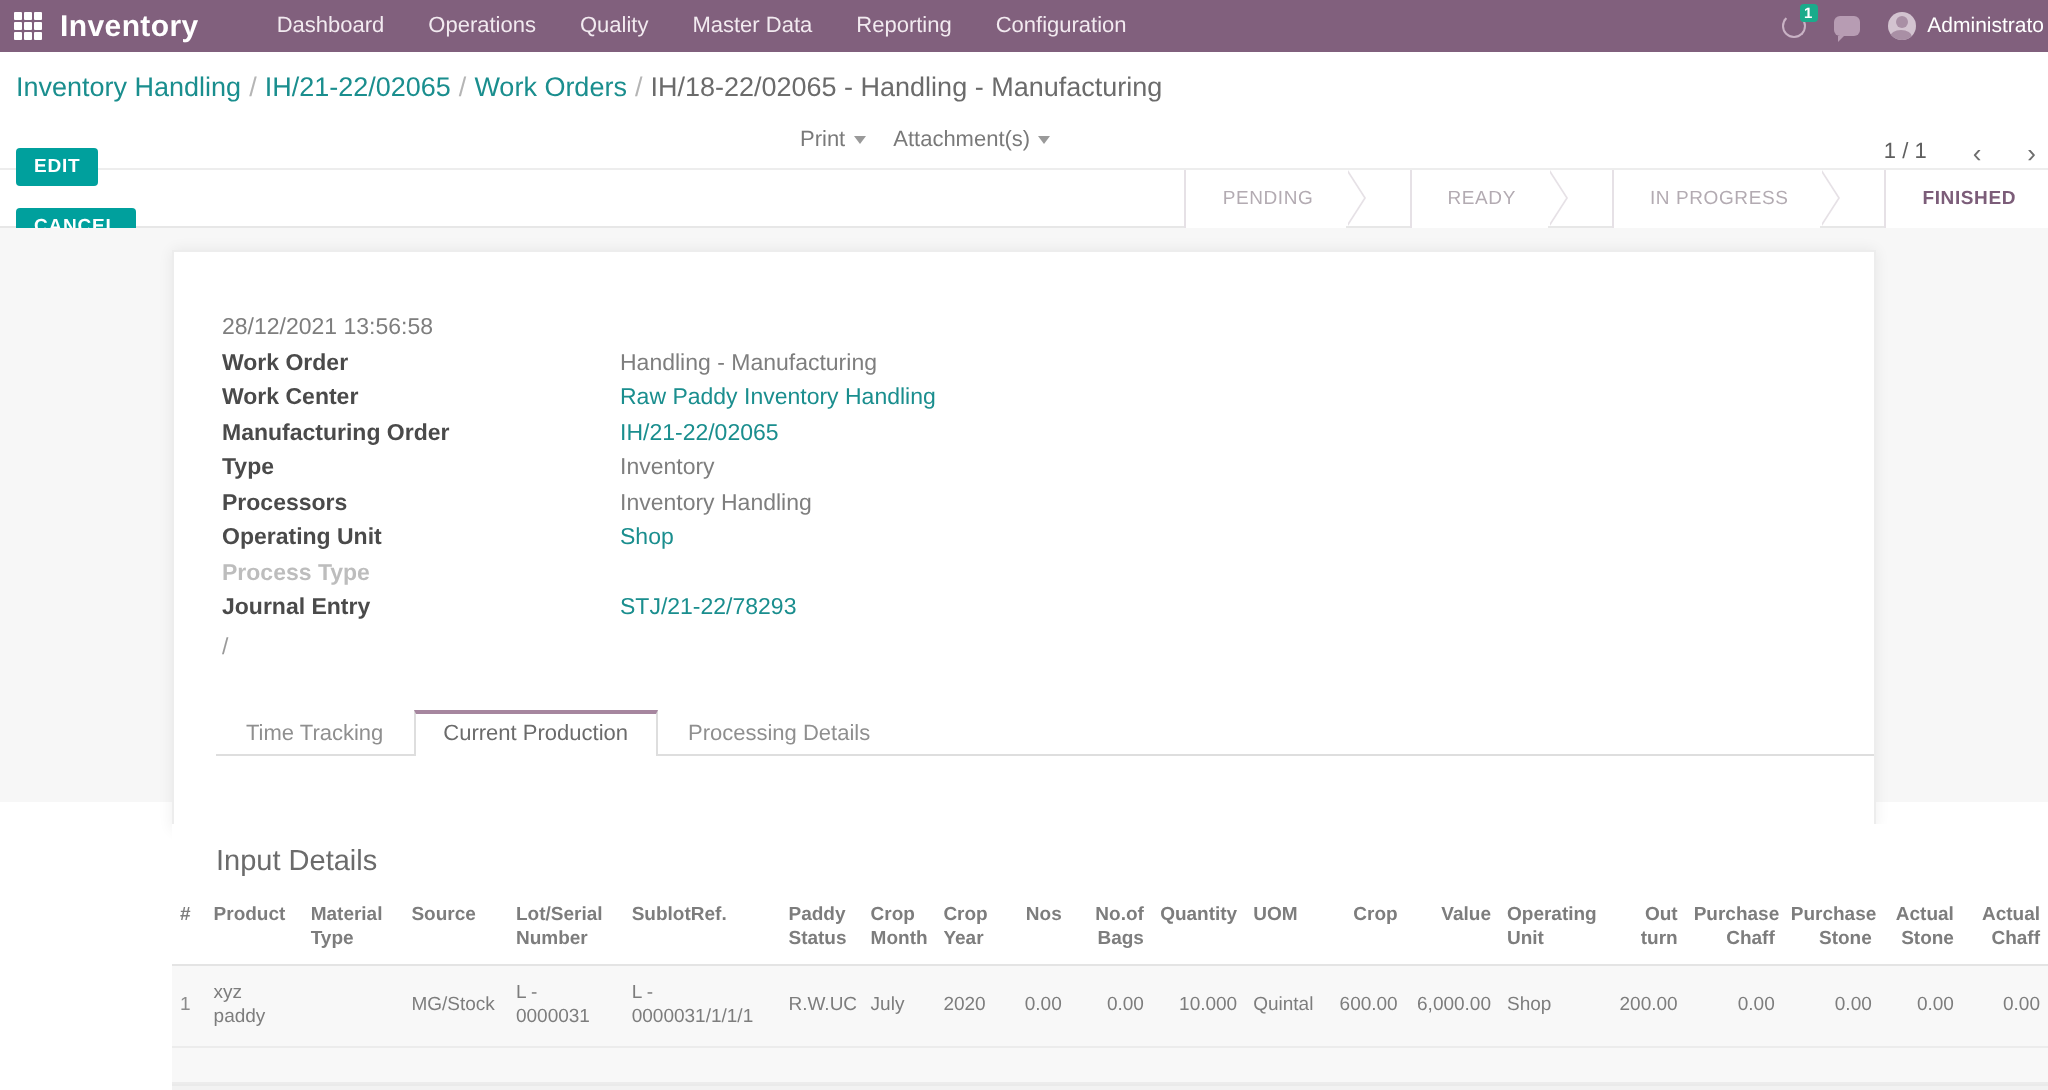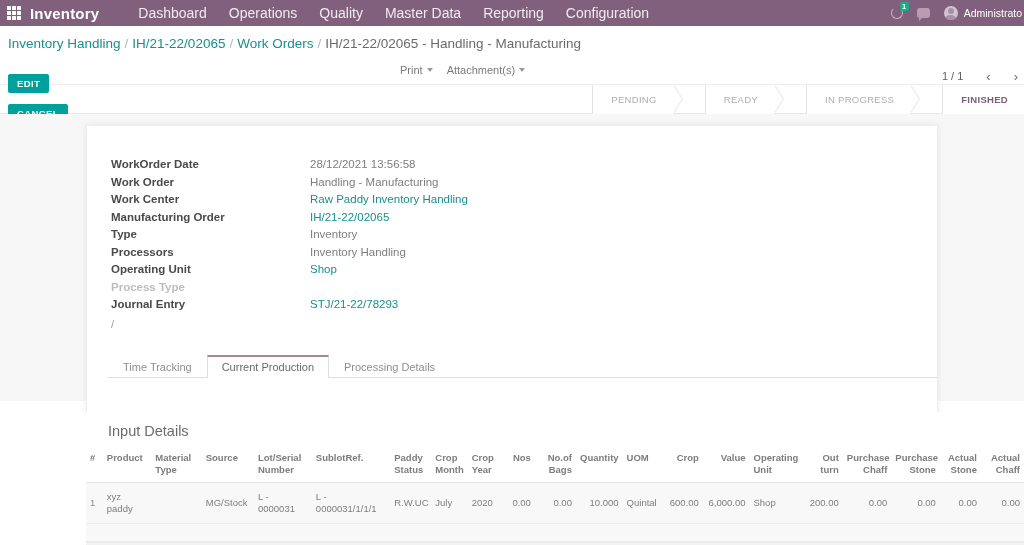--- a/index.html
+++ b/index.html
@@ -33,21 +33,21 @@
   .apps-grid i { background: #ffffff; display:block; border-radius: 0.5px;}
   .brand {
     font-size: 15px;
     font-weight: bold;
     letter-spacing: .2px;
     margin-right: 28px;
     cursor: pointer;
   }
   .menu { display: flex; align-items: center; gap: 0; }
   .menu-item {
-    font-size: 14px;
+    font-size: 11px;
     padding: 0 11px;
     color: #f2eaf0;
     cursor: pointer;
     white-space: nowrap;
   }
   .nav-right {
     position: absolute;
     right: 0; top: 0;
     height: 26px;
     display: flex;
@@ -360,21 +360,21 @@
       <span class="chat-ico"></span>
     </div>
     <div class="user-box">
       <span class="avatar"></span>
       <span class="user-name">Administrato</span>
     </div>
   </div>
 </div>
 
 <div class="breadcrumb">
-  <a>Inventory Handling</a><span class="sep">/</span><a>IH/21-22/02065</a><span class="sep">/</span><a>Work Orders</a><span class="sep">/</span><span class="current">IH/21-22/02065 - Handling - Manufacturing</span>
+  <a>Inventory Handling</a><span class="sep">/</span><a>IH/21-22/02065</a><span class="sep">/</span><a>Work Orders</a><span class="sep">/</span><span class="current">IH/18-22/02065 - Handling - Manufacturing</span>
 </div>
 
 <div class="cp-row">
   <button class="btn-teal">EDIT</button>
   <div class="cp-center">
     <div class="cp-drop">
       <span>Print</span>
       <span class="caret"></span>
     </div>
     <div class="cp-drop">
@@ -397,21 +397,20 @@
     <div class="stat">IN PROGRESS</div>
     <div class="stat active">FINISHED</div>
   </div>
 </div>
 
 <div class="page-bg">
   <div class="sheet">
 
     <div class="form-grid">
       <div class="frow">
-        <div class="flabel">WorkOrder Date</div>
         <div class="fvalue">28/12/2021 13:56:58</div>
       </div>
       <div class="frow">
         <div class="flabel">Work Order</div>
         <div class="fvalue">Handling - Manufacturing</div>
       </div>
       <div class="frow">
         <div class="flabel">Work Center</div>
         <div class="fvalue link">Raw Paddy Inventory Handling</div>
       </div>

